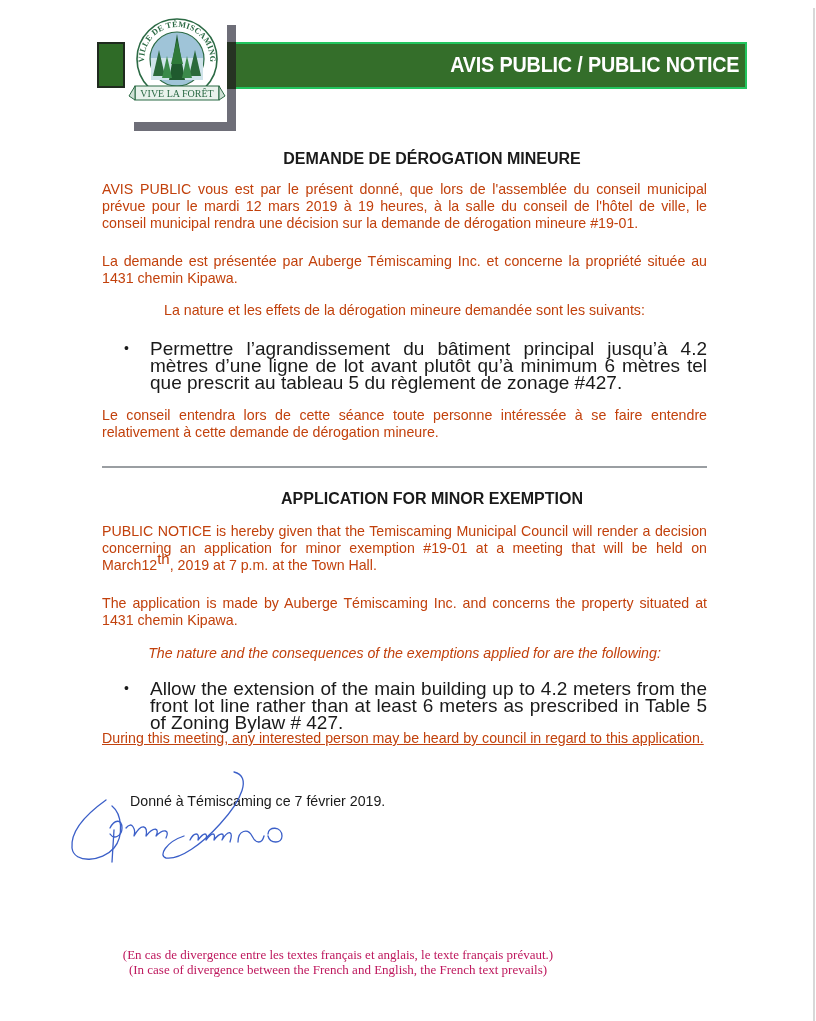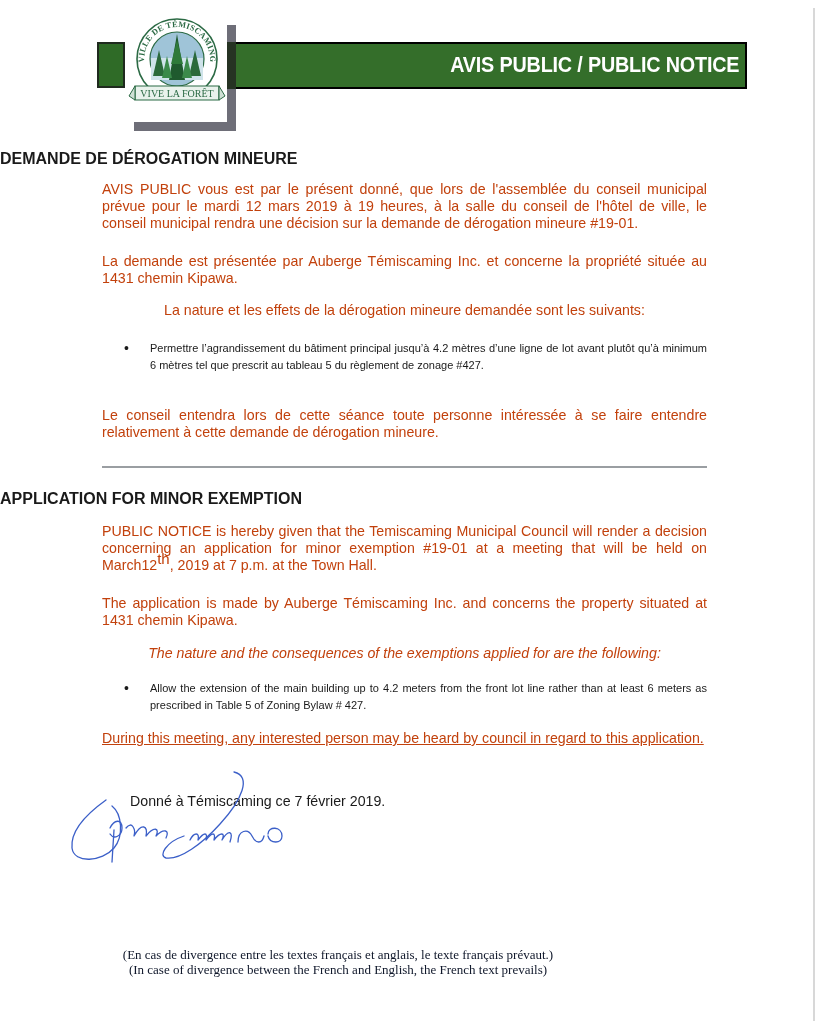--- a/index.html
+++ b/index.html
@@ -5,41 +5,41 @@
     * { margin: 0; padding: 0; box-sizing: border-box; }
     html, body { width: 816px; height: 1021px; background: #ffffff; overflow: hidden; }
     body { position: relative; font-family: "Liberation Sans", sans-serif; color: #1a1a1a; }
 
     .page-edge { position: absolute; left: 813px; top: 8px; width: 2px; height: 1013px; background: #d8d8d8; }
 
     
     .hdr-sq { position: absolute; left: 97px; top: 42px; width: 28px; height: 46px; background: #2f6b27; border: 2px solid #1f2a1e; }
     .hdr-l-vert { position: absolute; left: 227px; top: 25px; width: 9px; height: 106px; background: #6e6e78; }
     .hdr-l-horiz { position: absolute; left: 134px; top: 122px; width: 102px; height: 9px; background: #6e6e78; }
-    .banner { position: absolute; left: 227px; top: 42px; width: 520px; height: 47px; background: #346e2a; border: 2px solid #000000; display: flex; align-items: center; justify-content: flex-end; padding-right: 6px; }
+    .banner { position: absolute; left: 227px; top: 42px; width: 520px; height: 47px; background: #346e2a; border: 2px solid #22c55e; display: flex; align-items: center; justify-content: flex-end; padding-right: 6px; }
     .banner-overlap { position: absolute; left: 227px; top: 42px; width: 9px; height: 47px; background: #263323; }
     .banner-title { color: #ffffff; font-family: "Liberation Sans", sans-serif; font-weight: bold; font-size: 21.5px; letter-spacing: -0.2px; transform: scaleX(0.92); transform-origin: right center; white-space: nowrap; }
 
     .logo { position: absolute; left: 127px; top: 14px; width: 100px; height: 96px; }
 
     
-    .h { position: absolute; left: 0; width: 816px; font-weight: bold; font-size: 16px; color: #1a1a1a; }
+    .h { position: absolute; left: 0; width: 816px; text-align: center; font-weight: bold; font-size: 16px; color: #1a1a1a; padding-left: 48px; }
     .p { position: absolute; left: 102px; width: 605px; font-size: 14.2px; line-height: 17px; text-align: justify; color: #c2410c; }
     .p.noj { text-align: center; }
     .bullet-row { position: absolute; left: 102px; width: 605px; }
     .bullet-dot { position: absolute; left: 22px; top: 0; font-size: 14px; line-height: 17px; }
-    .bullet-text { position: absolute; left: 48px; width: 557px; font-size: 11px; line-height: 17px; text-align: justify; }
+    .bullet-text { position: absolute; left: 48px; width: 557px; font-size: 19px; line-height: 17px; text-align: justify; }
     .divider { position: absolute; left: 102px; top: 466px; width: 605px; height: 2px; background: #9a9ea2; }
     sup { font-size: 15px; line-height: 0; }
 
     .sig-block { position: absolute; left: 102px; top: 793px; font-size: 14.2px; line-height: 17px; }
     .sig-block .line { display: block; margin-left: 28px; }
     .signature { position: absolute; left: 62px; top: 770px; width: 240px; height: 110px; pointer-events: none; }
 
-    .footnote { position: absolute; left: 0; width: 676px; text-align: center; font-family: "Liberation Serif", serif; color: #0f172a; }
+    .footnote { position: absolute; left: 0; width: 676px; text-align: center; font-family: "Liberation Serif", serif; color: #be185d; }
     .fn1 { top: 947px; font-size: 13px; }
     .fn2 { top: 962px; font-size: 13px; }
   </style>
 </head>
 <body>
 
 <div class="page-edge"></div>
 
 <div>
   <div class="hdr-sq"></div>

